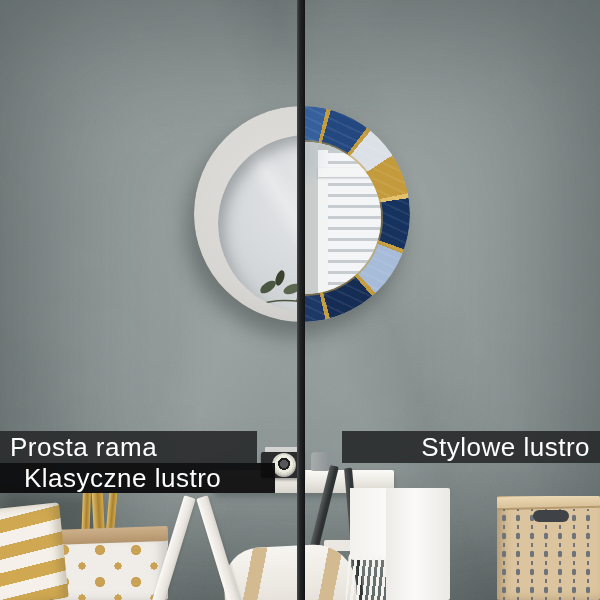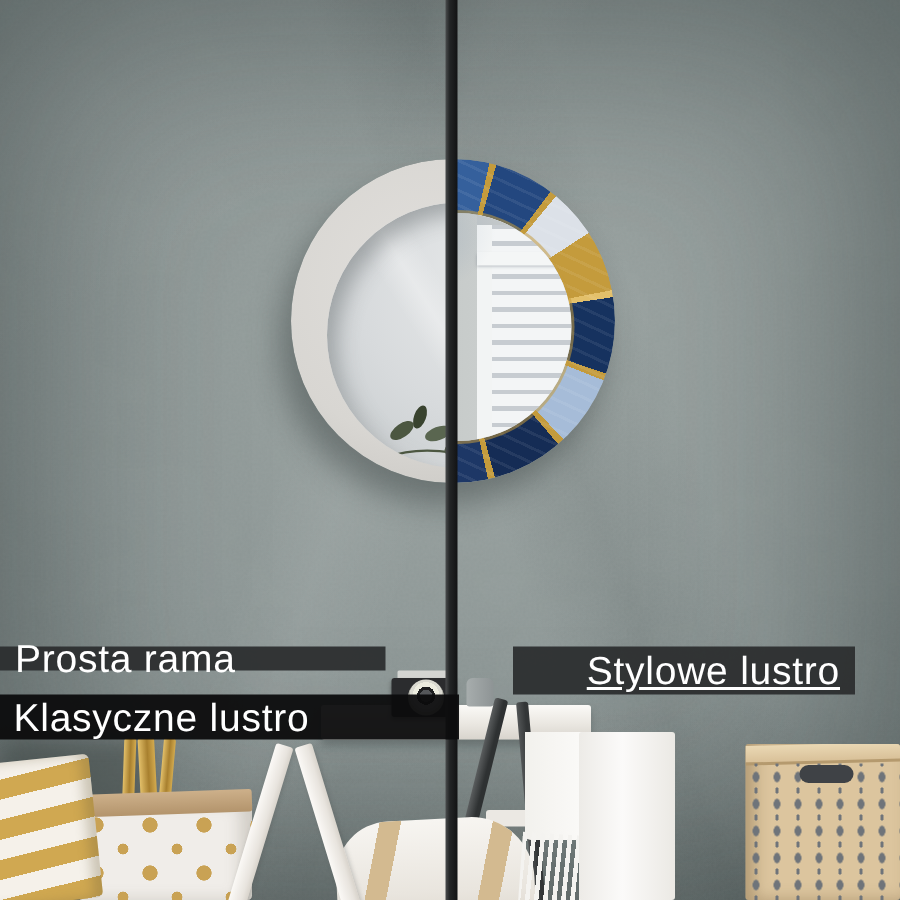--- a/index.html
+++ b/index.html
@@ -126,23 +126,23 @@
       background:repeating-linear-gradient(180deg, #f3f5f6 0 8px, #c7ccd1 8px 11px);}
   .gr-top{left:89px;top:0;width:63px;height:8px;background:#c2c7c9;}
   .gr-rail{left:89px;top:26px;width:63px;height:9px;background:#f4f6f6;box-shadow:0 1px 2px rgba(120,130,140,.5);}
   .gr-tint{inset:0;background:radial-gradient(80px 60px at 30% 8%, rgba(60,100,150,.18), transparent 70%);}
 
   
   .divider{left:297px;top:0;width:8px;height:600px;z-index:50;
       background:linear-gradient(90deg,#4a4c4d 0,#232526 35%,#121314 100%);}
   .bar{z-index:60;display:flex;align-items:center;color:var(--text-white);
       font-size:26px;font-weight:300;letter-spacing:.5px;white-space:nowrap;}
-  .bar-lt{left:0;top:431px;width:257px;height:16px;background:rgba(44,46,47,.94);padding-left:10px;box-sizing:border-box;}
-  .bar-lb{left:0;top:463px;width:306px;height:30px;background:rgba(12,12,13,.95);padding-left:9px;box-sizing:border-box;}
-  .bar-rt{left:342px;top:431px;width:228px;height:32px;background:rgba(44,46,47,.94);justify-content:flex-end;padding-right:10px;box-sizing:border-box;text-decoration:underline;}
+  .bar-lt{left:0;top:431px;width:257px;height:32px;background:rgba(44,46,47,.94);padding-left:10px;box-sizing:border-box;}
+  .bar-lb{left:0;top:463px;width:275px;height:30px;background:rgba(12,12,13,.95);padding-left:24px;box-sizing:border-box;}
+  .bar-rt{left:342px;top:431px;width:258px;height:32px;background:rgba(44,46,47,.94);justify-content:flex-end;padding-right:10px;box-sizing:border-box;}
   .bar-rb{left:342px;top:463px;width:258px;height:30px;background:rgba(12,12,13,.95);justify-content:flex-end;padding-right:9px;box-sizing:border-box;}
 </style>
 </head>
 <body>
 
 <div id="stage">
 
   <div class="abs streaks"></div>
 
   <svg class="abs plaster" width="600" height="600" aria-hidden="true">

